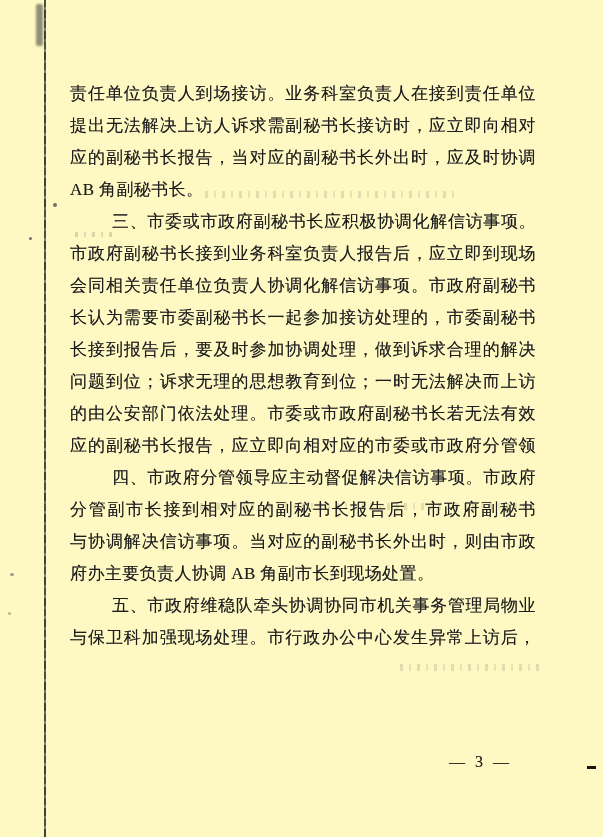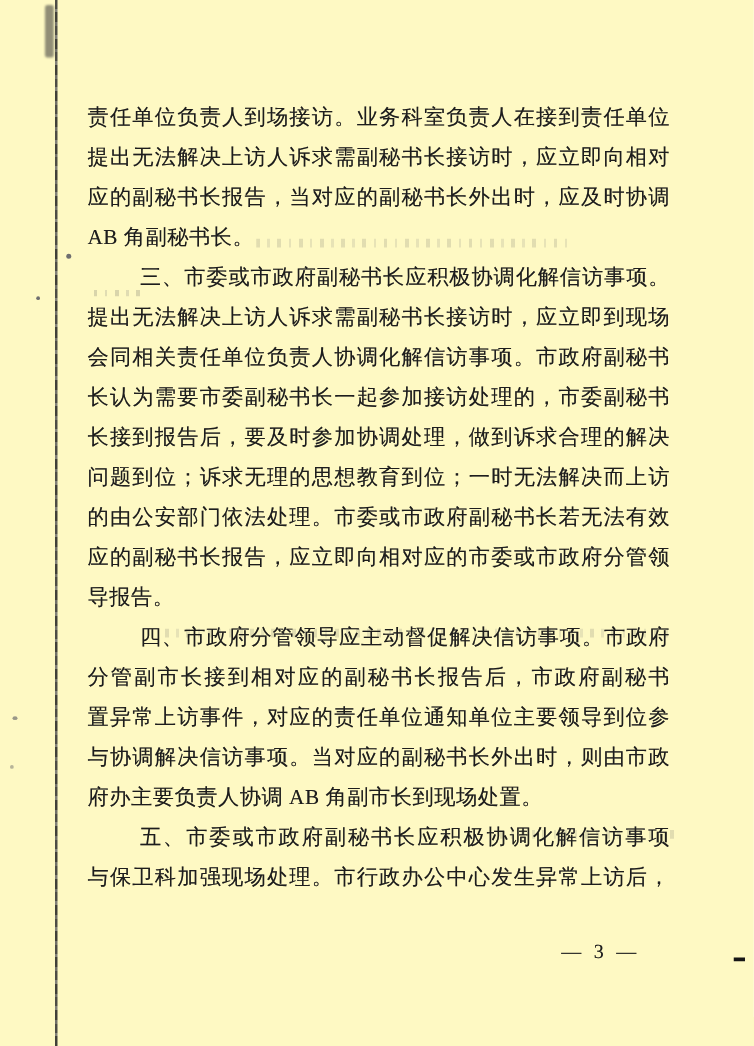--- a/index.html
+++ b/index.html
@@ -84,33 +84,31 @@
   <div class="smudge" id="sm2"></div>
   <div class="smudge" id="sm3"></div>
   <div class="smudge" id="sm4"></div>
 
   <div class="doc">
       <div class="line jl"><span>责任单位负责人到场接访。业务科室负责人在接到责任单位</span></div>
       <div class="line jl"><span>提出无法解决上访人诉求需副秘书长接访时，应立即向相对</span></div>
       <div class="line jl"><span>应的副秘书长报告，当对应的副秘书长外出时，应及时协调</span></div>
       <div class="line"><span>AB 角副秘书长。</span></div>
       <div class="line jl ind"><span class="b">三、市委或市政府副秘书长应积极协调化解信访事项。</span></div>
-      <div class="line jl"><span>提出无法解决上访人诉求需副秘书长接访时，应立即到现场</span></div>
+      <div class="line jl"><span>市政府副秘书长接到业务科室负责人报告后，应立即到现场</span></div>
       <div class="line jl"><span>会同相关责任单位负责人协调化解信访事项。市政府副秘书</span></div>
       <div class="line jl"><span>长认为需要市委副秘书长一起参加接访处理的，市委副秘书</span></div>
       <div class="line jl"><span>长接到报告后，要及时参加协调处理，做到诉求合理的解决</span></div>
       <div class="line jl"><span>问题到位；诉求无理的思想教育到位；一时无法解决而上访</span></div>
       <div class="line jl"><span>的由公安部门依法处理。市委或市政府副秘书长若无法有效</span></div>
       <div class="line jl"><span>应的副秘书长报告，应立即向相对应的市委或市政府分管领</span></div>
-      <div class="line"><span>导报告。</span></div>
       <div class="line jl ind"><span class="b">四、市政府分管领导应主动督促解决信访事项。</span><span>市政府</span></div>
       <div class="line jl"><span>分管副市长接到相对应的副秘书长报告后，市政府副秘书</span></div>
-      <div class="line jl"><span>置异常上访事件，对应的责任单位通知单位主要领导到位参</span></div>
       <div class="line jl"><span>与协调解决信访事项。当对应的副秘书长外出时，则由市政</span></div>
       <div class="line"><span>府办主要负责人协调 AB 角副市长到现场处置。</span></div>
-      <div class="line jl ind"><span class="b">五、市委或市政府副秘书长应积极协调化解信访事项</span></div>
+      <div class="line jl ind"><span class="b">五、市政府维稳队牵头协调协同市机关事务管理局物业</span></div>
       <div class="line jl"><span class="b">与保卫科加强现场处理。</span><span>市行政办公中心发生异常上访后，</span></div>
     </div>
 
   <div class="pagenum">— 3 —</div>
   <div class="dash-mark"></div>
 
 </div>
 
 </body></html>

